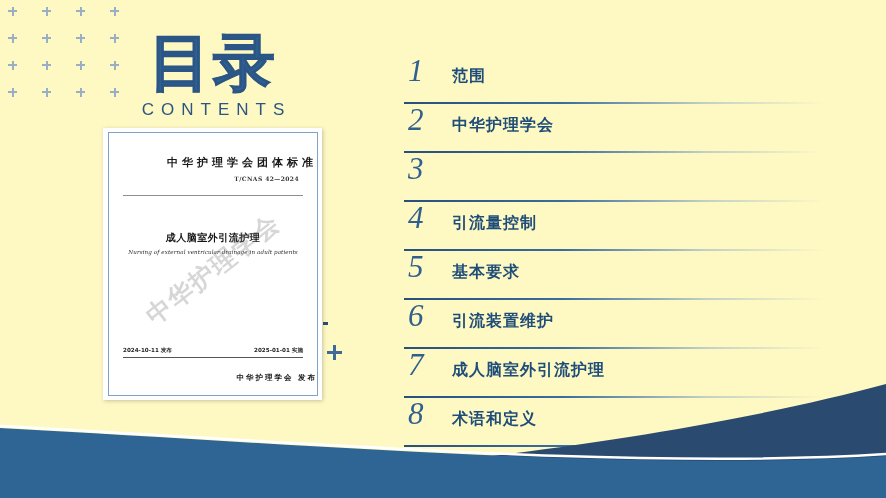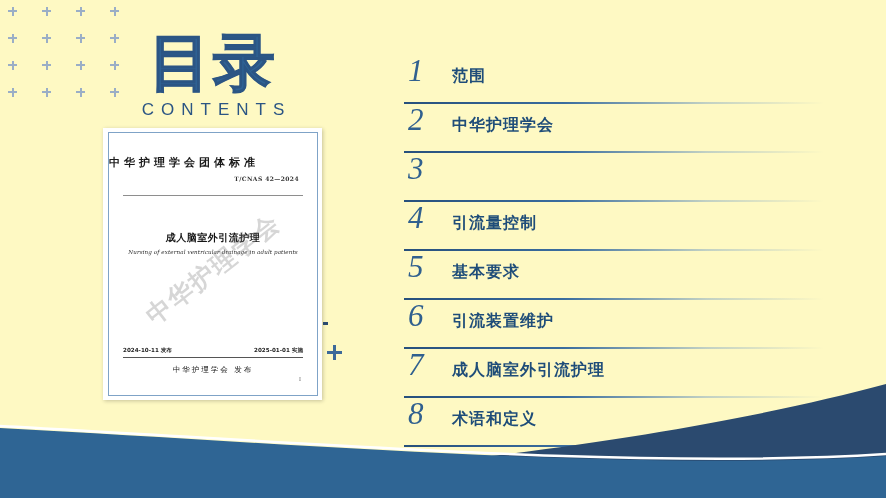--- a/index.html
+++ b/index.html
@@ -128,21 +128,21 @@
     position: relative;
     width: 100%;
     height: 100%;
     color: #222222;
   }
   .doc-org {
     position: absolute;
     top: 22px;
     left: 0;
     right: 0;
-    text-align: left;
+    text-align: right;
     font-family: "DejaVu Sans", sans-serif;
     font-size: 11px;
     font-weight: 700;
     letter-spacing: 4px;
     color: #1a1a1a;
   }
   .doc-stdno {
     position: absolute;
     top: 42px;
     right: 18px;
@@ -212,27 +212,27 @@
   .doc-dates-rule {
     position: absolute;
     bottom: 37px;
     left: 14px;
     right: 14px;
     height: 1px;
     background: #555555;
   }
   .doc-publisher {
     position: absolute;
-    bottom: 20px;
+    bottom: 12px;
     left: 0;
     right: 0;
-    text-align: center;
+    text-align: right;
     font-family: "DejaVu Sans", sans-serif;
     font-size: 7.5px;
-    font-weight: 400;
+    font-weight: 700;
     letter-spacing: 2px;
     color: #151515;
   }
   .doc-pageno {
     position: absolute;
     bottom: 13px;
     right: 16px;
     font-family: "DejaVu Serif", serif;
     font-size: 5px;
     color: #555555;

